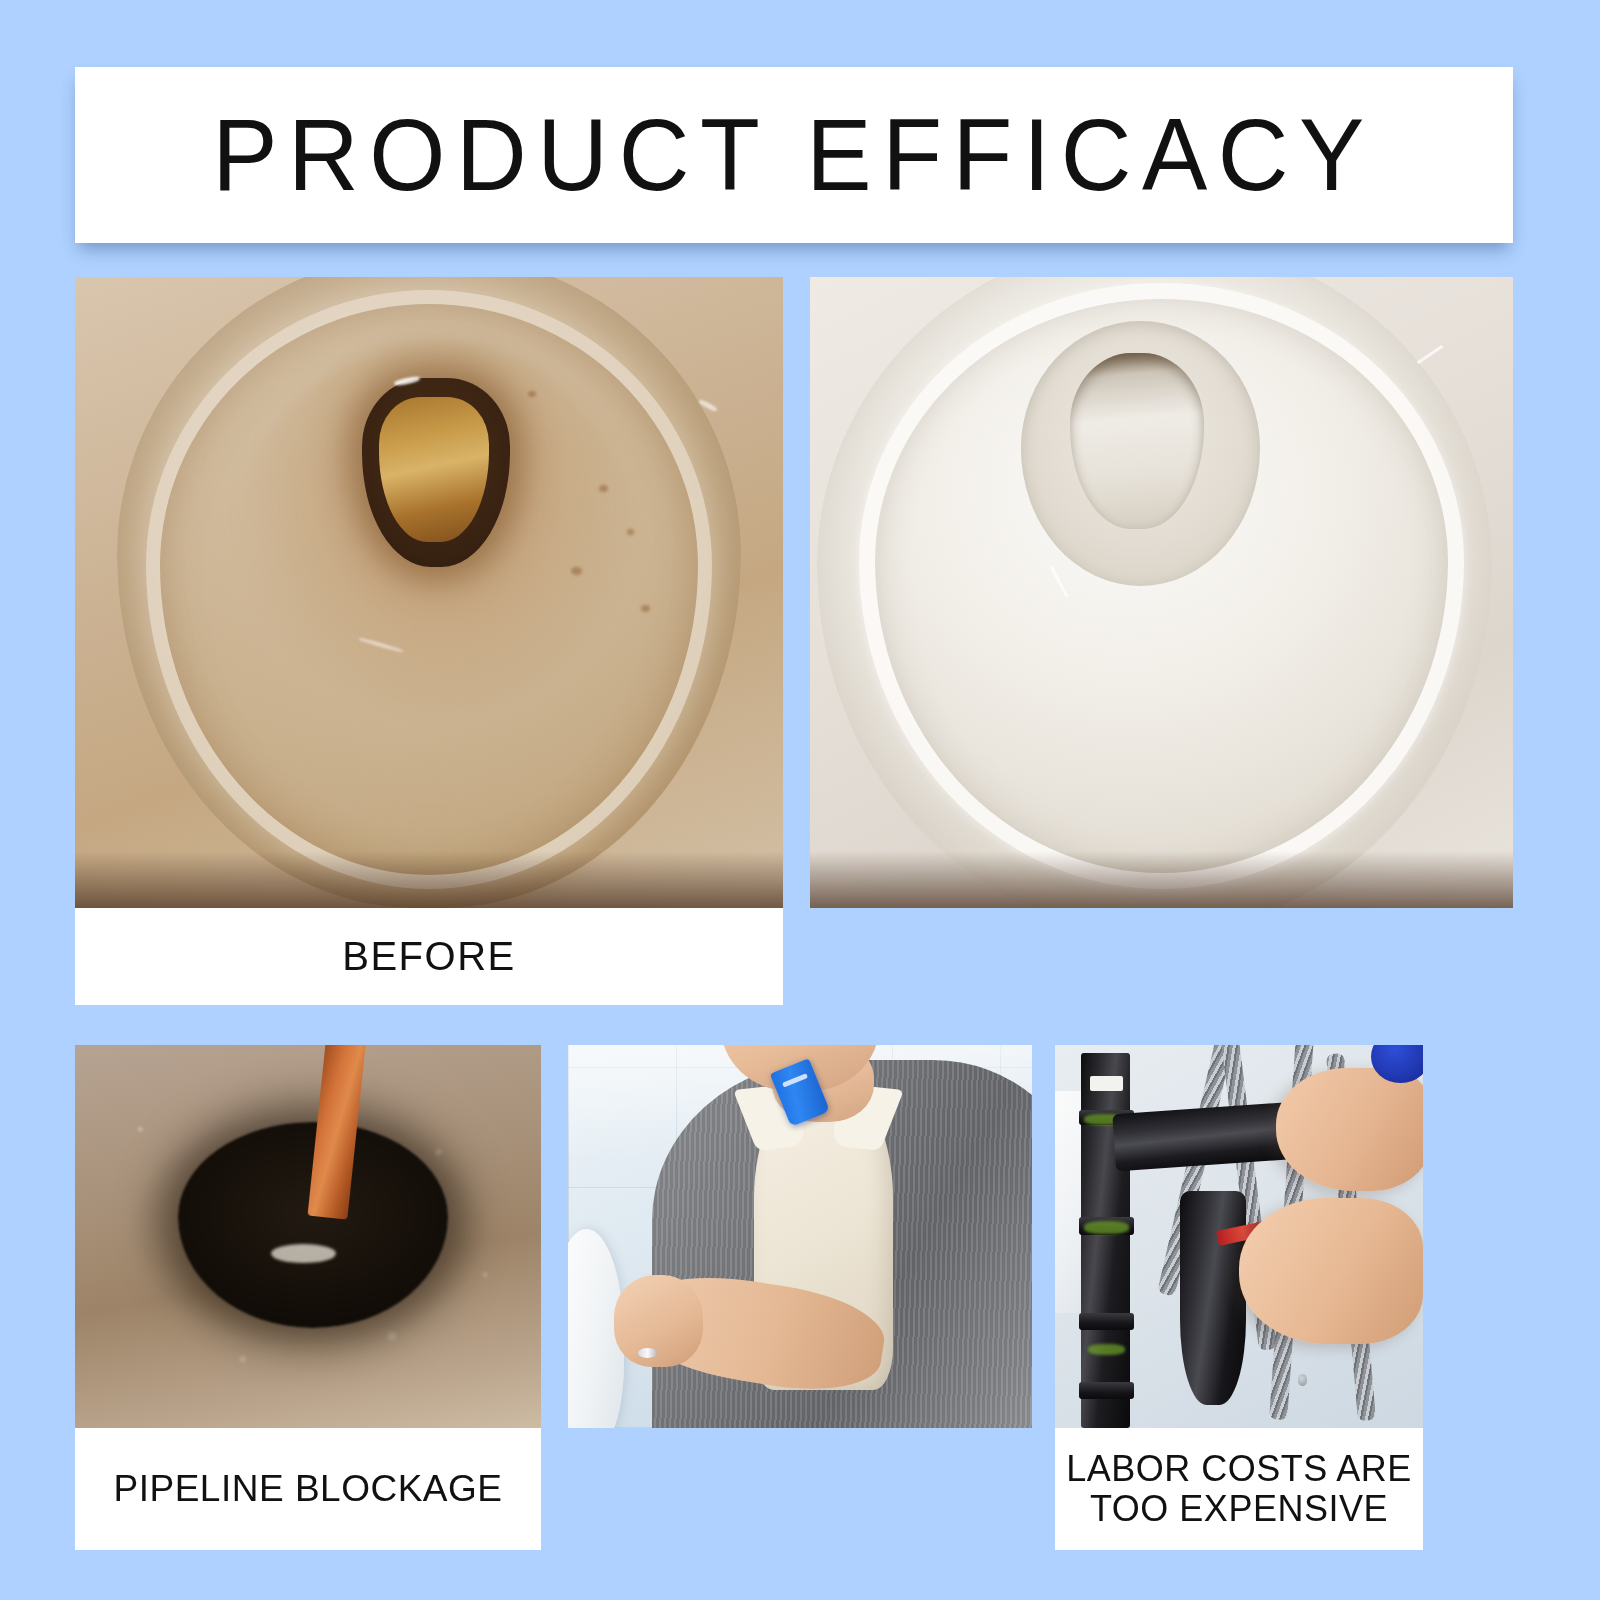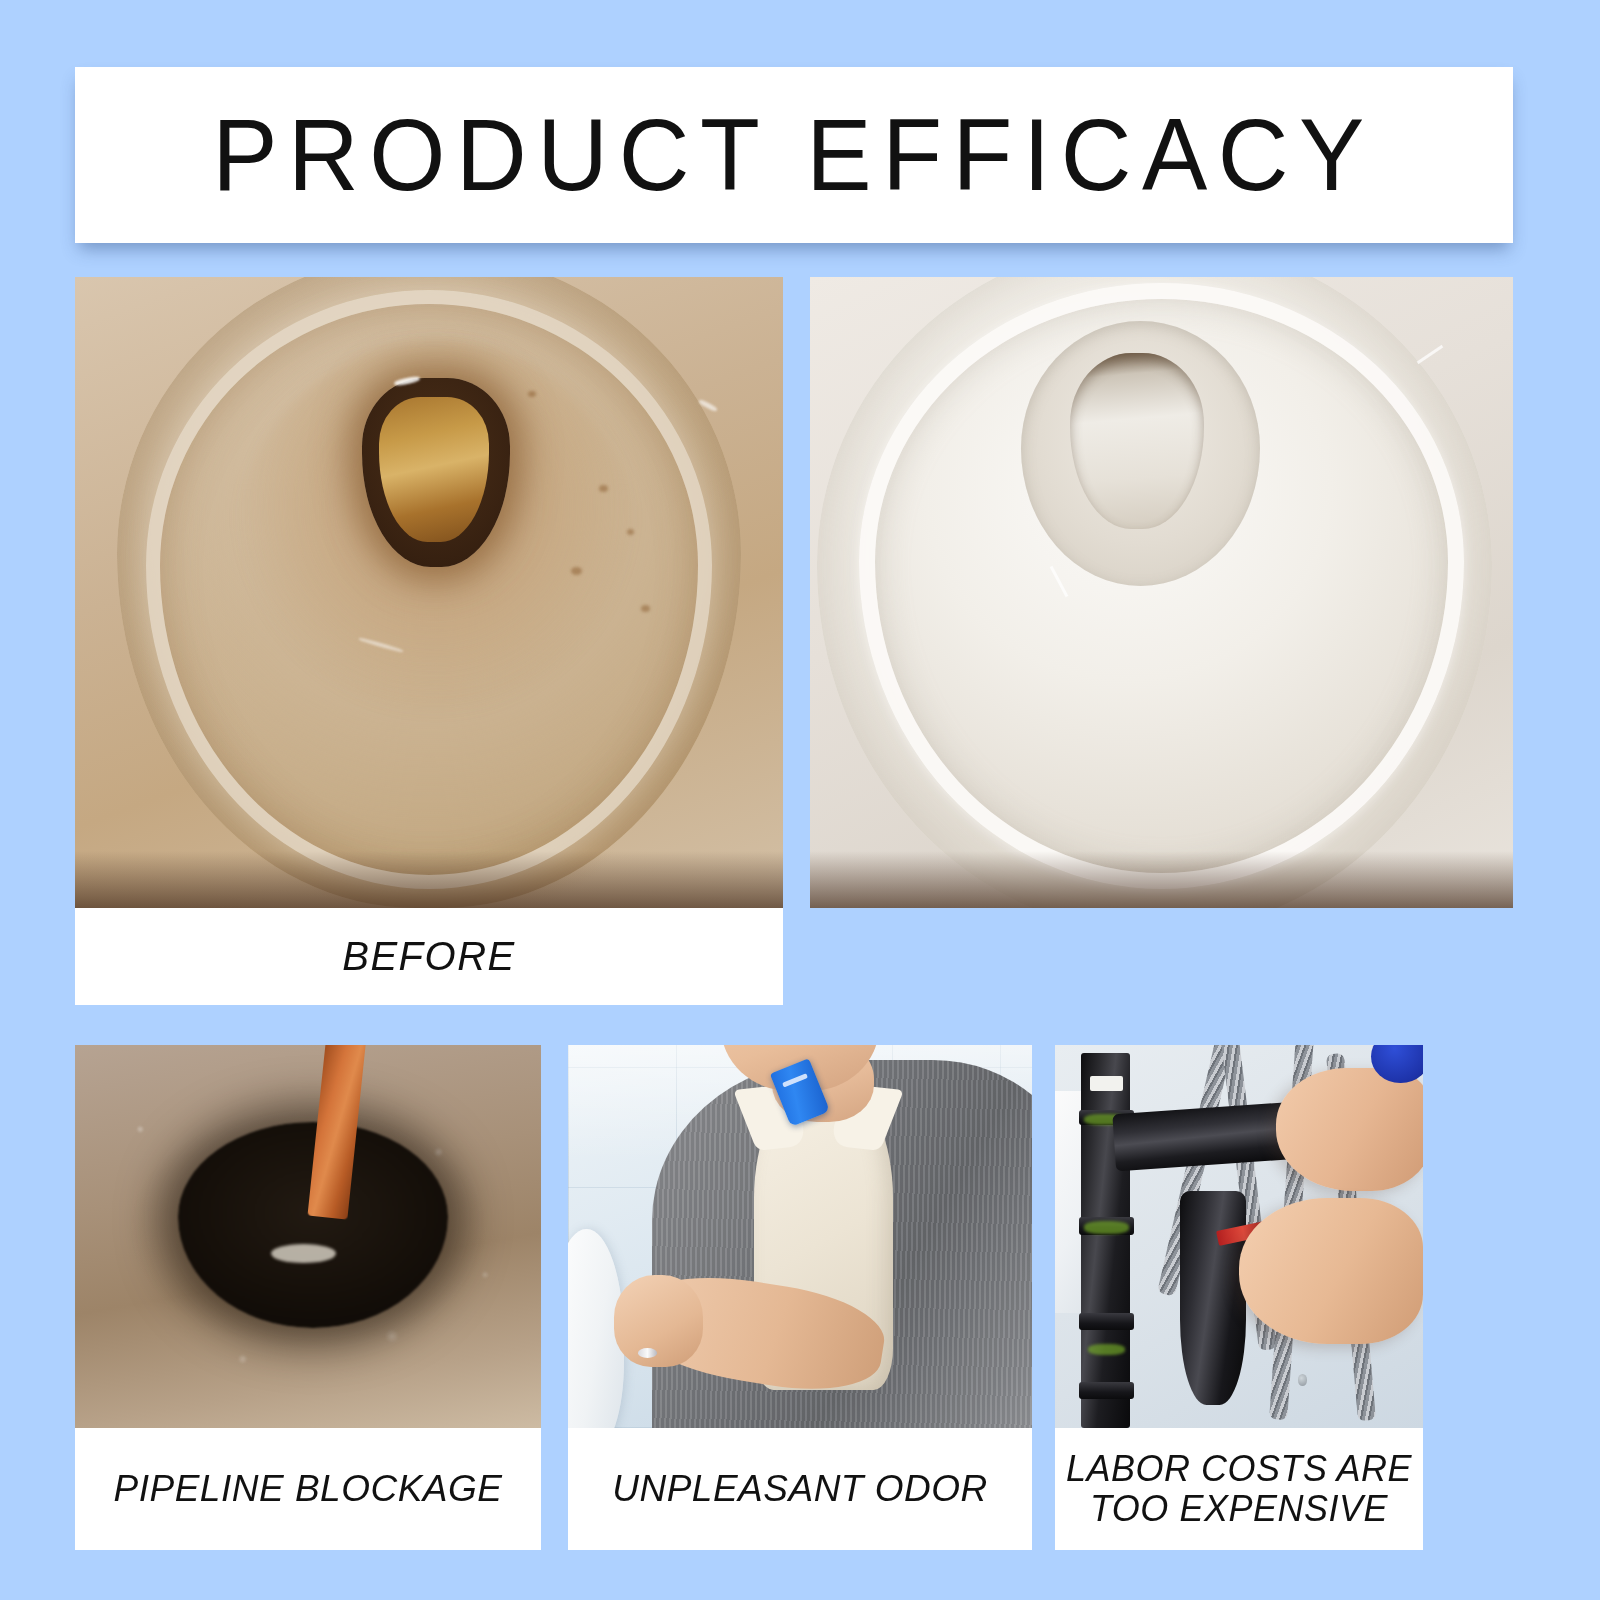--- a/index.html
+++ b/index.html
@@ -23,21 +23,21 @@
     font-size:102px;
     font-weight:400;
     letter-spacing:11px;
     color:#111111;
     white-space:nowrap;
     transform:scaleX(.96);
     line-height:1;
   }
 
   
-  .card{ position:absolute;font-style:italic; }
+  .card{ position:absolute; }
   .photo{ position:absolute; left:0; top:0; overflow:hidden; }
   .caption-bar{
     position:absolute; left:0; width:100%;
     background:#ffffff;
     display:flex; align-items:center; justify-content:center;
     text-align:center;
   }
   .caption-text{
     color:#111111; font-weight:400;
     line-height:1.12;
@@ -421,23 +421,20 @@
     <div class="blouse"></div>
     <div class="collar-l"></div>
     <div class="collar-r"></div>
     <div class="neck-skin"></div>
 
     <div class="head"></div>
     <div class="clothespin"></div>
     <div class="arm-fore"></div>
     <div class="fist"></div>
     <div class="ring"></div>
-  </div>
-  <div class="caption-bar bot-caption">
-    <div class="caption-text">UNPLEASANT ODOR</div>
   </div>
 </div>
 
 <div class="card" id="card-labor">
   <div class="photo bot-photo ph-labor">
     <div class="sink-white"></div>
     <div class="flexhose" style="left:36%;top:-4%;width:5%;height:70%;transform:rotate(13deg);"></div>
     <div class="flexhose" style="left:50%;top:-6%;width:5%;height:86%;transform:rotate(-7deg);"></div>
     <div class="flexhose" style="left:62%;top:-6%;width:5%;height:104%;transform:rotate(4deg);"></div>
     <div class="flexhose" style="left:78%;top:2%;width:5%;height:96%;transform:rotate(-5deg);"></div>

